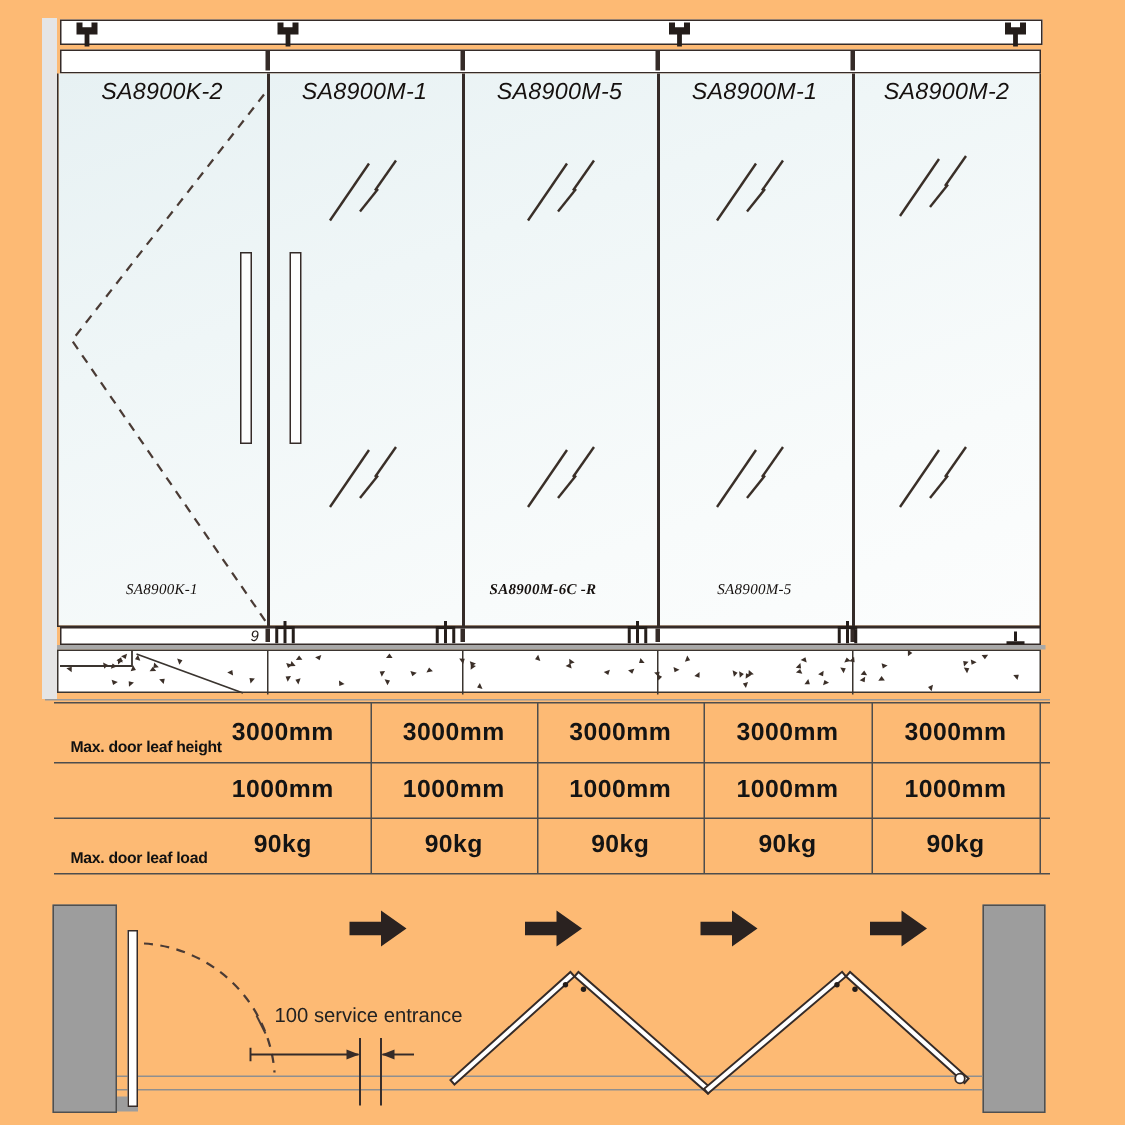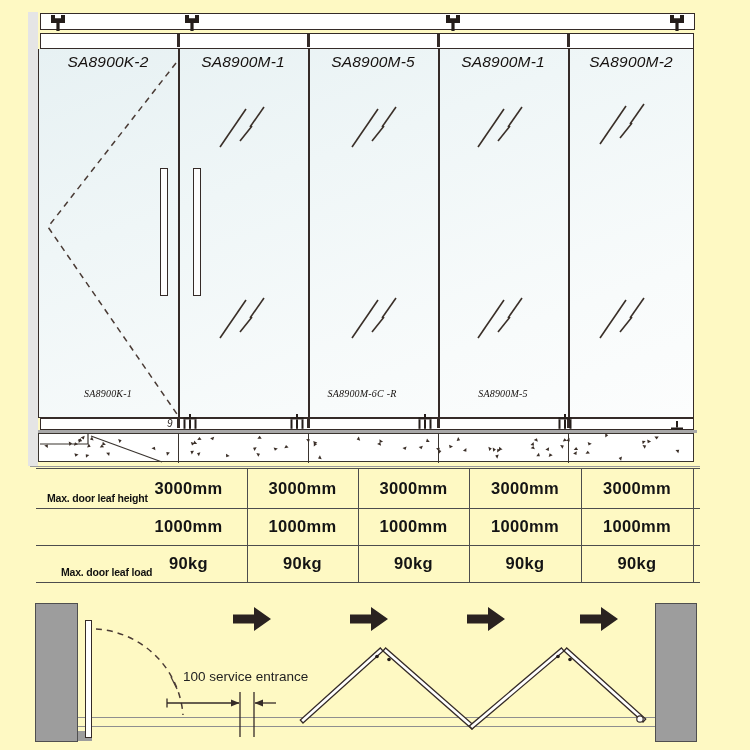--- a/index.html
+++ b/index.html
@@ -1,17 +1,17 @@
 <!DOCTYPE html>
 <html><head>
 <meta charset="utf-8">
 <style>
   * { margin:0; padding:0; box-sizing:border-box; }
   html,body { width:750px; height:750px; background:#ffffff; font-family:"Liberation Sans",sans-serif; overflow:hidden; }
-  .stage { position:relative; width:750px; height:750px; background:#fef9c3; }
+  .stage { position:relative; width:750px; height:750px; background:#fdba74; }
   .abs { position:absolute; }
   
   .jamb { background:#e5e5e5; }
   .track-band { background:#fff; border:1.6px solid #352b28; }
   .header-band { background:#fff; border:1.4px solid #352b28; }
   .band-div { background:#352b28; }
   .glass { background:linear-gradient(160deg,#e7f1f3 0%,#eff6f7 35%,#f8fbfb 75%,#fcfdfd 100%); border-left:1.8px solid #352b28; border-right:1.8px solid #352b28; border-bottom:1.6px solid #352b28; }
   .junction { background:#352b28; }
   .panel-label-top { font-style:italic; font-size:15.5px; color:#16110f; text-align:center; letter-spacing:0.2px; }
   .panel-label-bottom { font-family:"Liberation Serif",serif; font-style:italic; font-size:10px; color:#16110f; text-align:center; letter-spacing:0.2px; }
@@ -57,21 +57,21 @@
     <div class="abs junction" style="left:529px;top:0;width:2px;height:369px;"></div>
   </div>
 
   <div class="abs panel-label-top" style="left:38px;top:53px;width:140px;">SA8900K-2</div>
   <div class="abs panel-label-top" style="left:178px;top:53px;width:130px;">SA8900M-1</div>
   <div class="abs panel-label-top" style="left:308px;top:53px;width:130px;">SA8900M-5</div>
   <div class="abs panel-label-top" style="left:438px;top:53px;width:130px;">SA8900M-1</div>
   <div class="abs panel-label-top" style="left:568px;top:53px;width:126px;">SA8900M-2</div>
 
   <div class="abs panel-label-bottom" style="left:38px;top:388px;width:140px;">SA8900K-1</div>
-  <div class="abs panel-label-bottom" style="left:308px;top:388px;width:108px;">SA8900M-6C -R</div>
+  <div class="abs panel-label-bottom" style="left:308px;top:388px;width:108px;font-weight:bold;">SA8900M-6C -R</div>
   <div class="abs panel-label-bottom" style="left:438px;top:388px;width:130px;">SA8900M-5</div>
 
   <div class="abs handle" style="left:160px;top:168px;width:8px;height:128px;"></div>
   <div class="abs handle" style="left:193px;top:168px;width:8px;height:128px;"></div>
 
   <div class="abs bottom-rail" style="left:40px;top:418px;width:654px;height:11.5px;">
     <div class="abs band-div" style="left:136px;top:0;width:3px;height:9px;"></div>
     <div class="abs band-div" style="left:266px;top:0;width:3px;height:9px;"></div>
     <div class="abs band-div" style="left:396px;top:0;width:3px;height:9px;"></div>
     <div class="abs band-div" style="left:526px;top:0;width:3px;height:9px;"></div>
@@ -89,21 +89,21 @@
   <div class="abs t-hline" style="left:36px;top:508px;width:664px;height:1.4px;"></div>
   <div class="abs t-hline" style="left:36px;top:545px;width:664px;height:1.4px;"></div>
   <div class="abs t-hline" style="left:36px;top:582px;width:664px;height:1.4px;"></div>
   <div class="abs t-vline" style="left:247px;top:468px;width:1.2px;height:114px;"></div>
   <div class="abs t-vline" style="left:358px;top:468px;width:1.2px;height:114px;"></div>
   <div class="abs t-vline" style="left:469px;top:468px;width:1.2px;height:114px;"></div>
   <div class="abs t-vline" style="left:581px;top:468px;width:1.2px;height:114px;"></div>
   <div class="abs t-vline" style="left:693px;top:468px;width:1.2px;height:114px;"></div>
 
   <div class="abs row-label" style="left:38px;top:468px;width:195px;height:40px;">Max. door leaf height</div>
-  <div class="abs row-label" style="left:52px;top:545px;width:195px;height:37px;">Max. door leaf load</div>
+  <div class="abs row-label" style="left:38px;top:545px;width:195px;height:37px;">Max. door leaf load</div>
 
   <div class="abs cell-val" style="left:130px;top:468px;width:117px;height:40px;">3000mm</div>
   <div class="abs cell-val" style="left:247px;top:468px;width:111px;height:40px;">3000mm</div>
   <div class="abs cell-val" style="left:358px;top:468px;width:111px;height:40px;">3000mm</div>
   <div class="abs cell-val" style="left:469px;top:468px;width:112px;height:40px;">3000mm</div>
   <div class="abs cell-val" style="left:581px;top:468px;width:112px;height:40px;">3000mm</div>
 
   <div class="abs cell-val" style="left:130px;top:508px;width:117px;height:37px;">1000mm</div>
   <div class="abs cell-val" style="left:247px;top:508px;width:111px;height:37px;">1000mm</div>
   <div class="abs cell-val" style="left:358px;top:508px;width:111px;height:37px;">1000mm</div>

